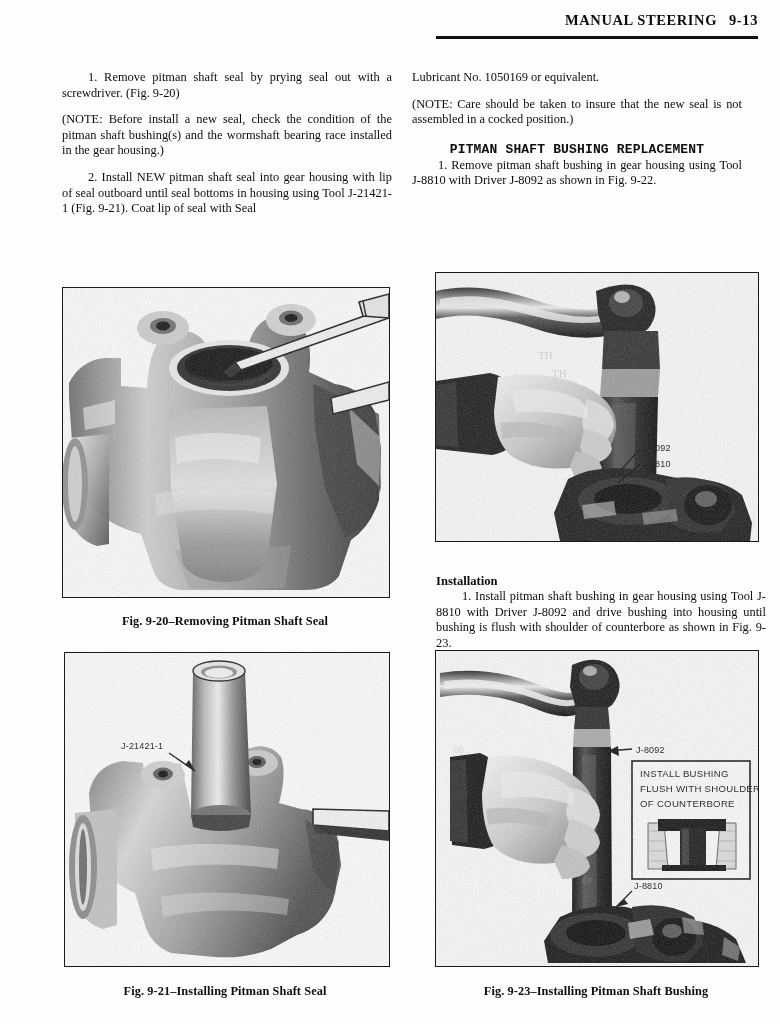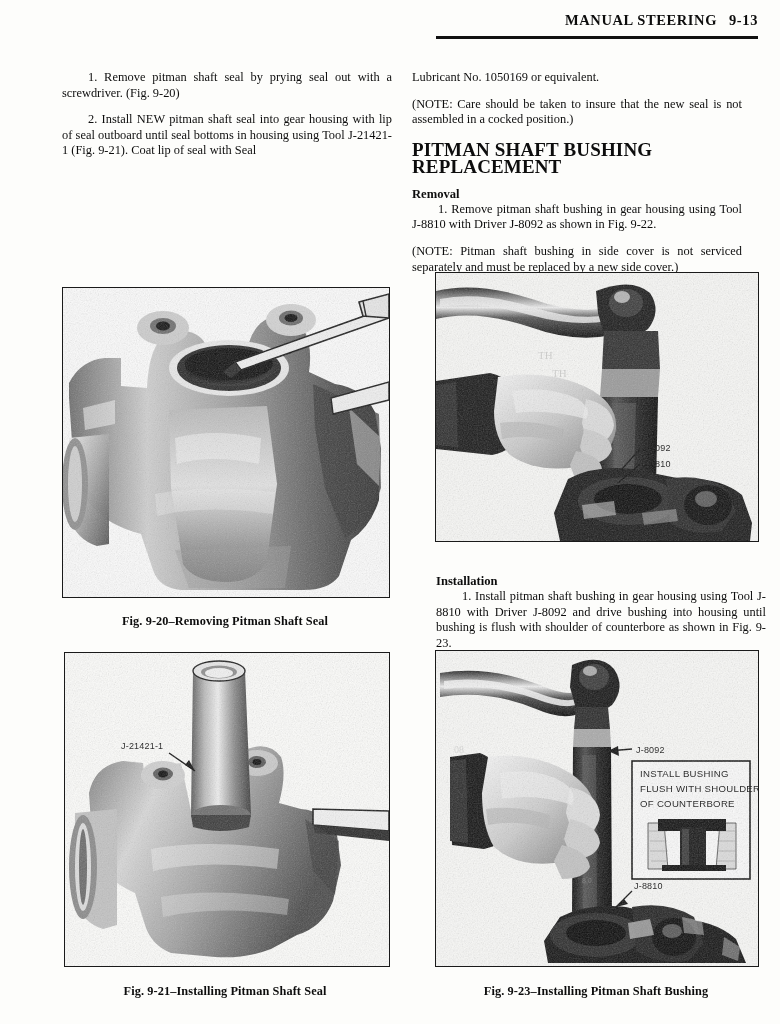--- a/index.html
+++ b/index.html
@@ -38,22 +38,22 @@
     text-justify:inter-word;
     -webkit-hyphens:none; hyphens:none;
   }
   .indent { text-indent:26px; }
   .gap { margin-top:11px; }
   .sub {
     font-weight:bold; font-size:12.6px; line-height:16px;
     margin:0; text-align:left;
   }
   .heading {
-    font-weight:bold; font-size:19px; line-height:17px;
-    letter-spacing:.15px; text-align:left; margin:0;
+    font-weight:bold; font-size:13px; line-height:17px;
+    letter-spacing:.15px; text-align:center; margin:0;font-family:Liberation Mono, monospace;
   }
 
   
   .figbox { position:absolute; border:1.6px solid #1a1a1a; background:#5eead4; overflow:hidden; }
   .fig-20 { left:62px;  top:287px; width:326px; height:309px; }
   .fig-21 { left:64px;  top:652px; width:324px; height:313px; }
   .fig-22 { left:435px; top:272px; width:322px; height:268px; }
   .fig-23 { left:435px; top:650px; width:322px; height:315px; }
 
   .figbox svg { display:block; width:100%; height:100%; }
@@ -86,30 +86,29 @@
 
   <div class="header">
     <div class="header-title">
       <span>MANUAL STEERING</span><span class="pg">9-13</span>
     </div>
     <div class="header-rule"></div>
   </div>
 
   <div class="col col-left">
     <p class="indent">1. Remove pitman shaft seal by prying seal out with a screwdriver. (Fig. 9-20)</p>
+    <p class="gap">(NOTE: Before install a new seal, check the condition of the pitman shaft bushing(s) and the wormshaft bearing race installed in the gear housing.)</p>
     <p class="gap indent">2. Install NEW pitman shaft seal into gear housing with lip of seal outboard until seal bottoms in housing using Tool J-21421-1 (Fig. 9-21). Coat lip of seal with Seal</p>
   </div>
 
   <div class="col col-right">
     <p>Lubricant No. 1050169 or equivalent.</p>
     <p class="gap">(NOTE: Care should be taken to insure that the new seal is not assembled in a cocked position.)</p>
     <div class="heading" style="margin-top:13px;">PITMAN SHAFT BUSHING REPLACEMENT</div>
-    <div class="sub" style="margin-top:11px;">Removal</div>
     <p class="indent">1. Remove pitman shaft bushing in gear housing using Tool J-8810 with Driver J-8092 as shown in Fig. 9-22.</p>
-    <p class="gap">(NOTE: Pitman shaft bushing in side cover is not serviced separately and must be replaced by a new side cover.)</p>
   </div>
 
   <div class="col" style="left:436px; top:573px;">
     <div class="sub">Installation</div>
     <p class="indent">1. Install pitman shaft bushing in gear housing using Tool J-8810 with Driver J-8092 and drive bushing into housing until bushing is flush with shoulder of counterbore as shown in Fig. 9-23.</p>
   </div>
 
   <div class="figbox fig-20">
     <svg viewBox="0 0 326 309" preserveAspectRatio="none">
       <defs>

